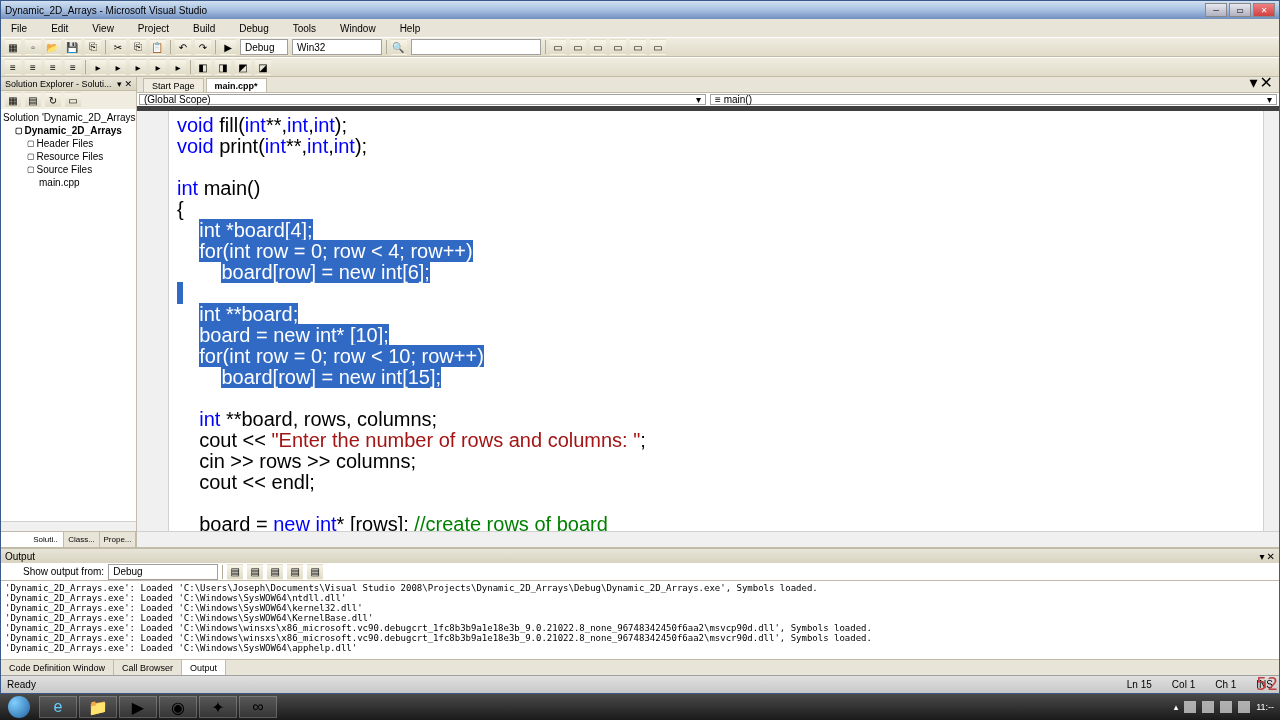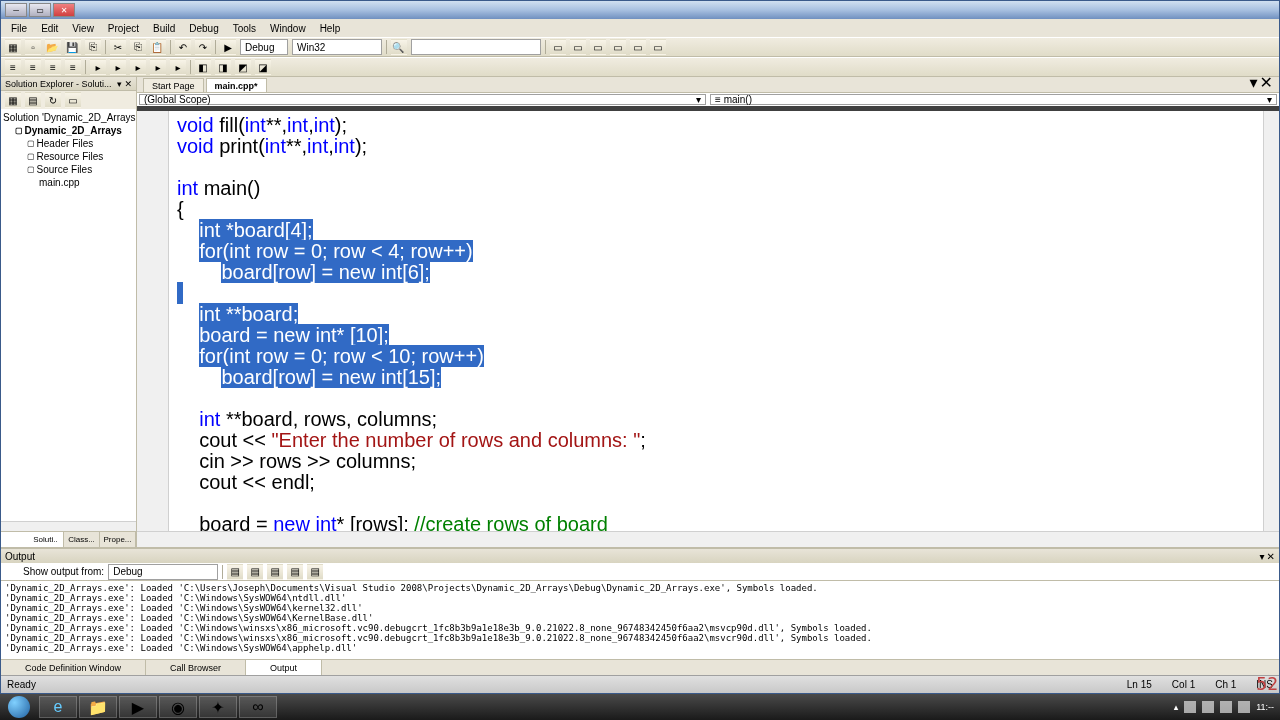--- a/index.html
+++ b/index.html
@@ -3,21 +3,21 @@
 <meta charset="utf-8">
 <style>
 * { margin: 0; padding: 0; box-sizing: border-box; font-family: "Segoe UI", Tahoma, sans-serif; }
 body { width: 1280px; height: 720px; overflow: hidden; background: #000; position: relative; }
 .window { width: 1280px; height: 694px; background: #e8e8e8; display: flex; flex-direction: column; border: 1px solid #3a5a8a; }
 .titlebar { height: 18px; background: linear-gradient(180deg,#d0e0f0 0%,#a8c0e0 50%,#7090c0 100%); display: flex; align-items: center; padding: 0 4px; font-size: 10px; color: #000; }
 .titlebar-text { flex: 1; font-weight: 400; }
 .win-controls { display: flex; gap: 2px; }
 .win-btn { width: 22px; height: 14px; background: linear-gradient(#e8e8f0,#b0b0c0); border: 1px solid #888; display: flex; align-items: center; justify-content: center; font-size: 8px; }
 .win-btn.close { background: linear-gradient(#f08080,#d04040); color: #fff; }
-.menubar { height: 18px; background: #e8e4d8; display: flex; align-items: center; padding: 0 4px; gap: 2px; font-size: 10px; }
+.menubar { height: 18px; background: #e8e4d8; display: flex; align-items: center; padding: 0 4px; gap: 12px; font-size: 10px; }
 .menu-item { padding: 1px 6px; cursor: default; }
 .toolbar { height: 20px; background: linear-gradient(#f0ece0,#e0dcc8); border-top: 1px solid #fff; border-bottom: 1px solid #c0bca8; display: flex; align-items: center; padding: 0 4px; gap: 4px; font-size: 10px; }
 .tool-btn { width: 16px; height: 16px; background: linear-gradient(#f8f4e8,#e0dcc8); border: 1px solid transparent; display: flex; align-items: center; justify-content: center; }
 .tool-sep { width: 1px; height: 14px; background: #b0ac98; }
 .combo { height: 16px; background: #fff; border: 1px solid #a0a0a0; font-size: 10px; padding: 0 4px; display: flex; align-items: center; }
 .main-area { flex: 1; display: flex; overflow: hidden; }
 .sidebar { width: 136px; background: #f0ece0; border-right: 1px solid #c0bca8; display: flex; flex-direction: column; font-size: 10px; }
 .sidebar-header { height: 14px; background: linear-gradient(#e8e4d8,#d8d4c0); border-bottom: 1px solid #c0bca8; padding: 0 4px; display: flex; align-items: center; font-size: 9px; }
 .sidebar-header .close-x { margin-left: auto; }
 .sidebar-toolbar { height: 18px; display: flex; align-items: center; padding: 0 4px; gap: 4px; }
@@ -47,38 +47,39 @@
 .sel { background: #316ac5; color: #fff; }
 .sel .kw, .sel .str, .sel .cmt { color: #fff; }
 .vscroll { width: 16px; background: #f0f0f0; border-left: 1px solid #d0d0d0; }
 .hscroll { height: 16px; background: #f0f0f0; border-top: 1px solid #d0d0d0; }
 .output-panel { height: 128px; background: #fff; border-top: 2px solid #c0bca8; display: flex; flex-direction: column; font-size: 10px; }
 .output-header { height: 14px; background: linear-gradient(#e8e4d8,#d8d4c0); padding: 0 4px; display: flex; align-items: center; }
 .output-header .minimize { margin-left: auto; display: flex; gap: 2px; }
 .output-toolbar { height: 18px; display: flex; align-items: center; padding: 0 22px; gap: 4px; border-bottom: 1px solid #c0bca8; }
 .output-text { flex: 1; font-family: Consolas, monospace; font-size: 9px; line-height: 10px; padding: 2px 4px; overflow: hidden; white-space: pre; }
 .output-tabs { height: 16px; display: flex; background: #e8e4d8; border-top: 1px solid #c0bca8; }
-.output-tab { font-size: 9px; padding: 0 24px; border-right: 1px solid #c0bca8; display: flex; align-items: center; }
+.output-tab { font-size: 9px; padding: 0 8px; border-right: 1px solid #c0bca8; display: flex; align-items: center; }
 .output-tab.active { background: #fff; }
 .statusbar { height: 18px; background: linear-gradient(#e0e0e0,#c8c8c8); border-top: 1px solid #a0a0a0; display: flex; align-items: center; padding: 0 6px; font-size: 10px; gap: 20px; }
 .statusbar .spacer { flex: 1; }
 .taskbar { position: absolute; bottom: 0; left: 0; width: 1280px; height: 26px; background: linear-gradient(#4a4a4a,#1a1a1a); display: flex; align-items: center; }
 .start-btn { width: 38px; height: 26px; display: flex; align-items: center; justify-content: center; }
 .start-orb { width: 22px; height: 22px; border-radius: 50%; background: radial-gradient(circle at 30% 30%, #80d0ff, #2060a0); }
 .task-btn { width: 38px; height: 22px; margin: 0 1px; background: rgba(255,255,255,0.1); border: 1px solid rgba(255,255,255,0.2); display: flex; align-items: center; justify-content: center; }
 .tray { margin-left: auto; display: flex; align-items: center; gap: 6px; padding: 0 6px; color: #fff; font-size: 9px; }
 .tray-icon { width: 12px; height: 12px; background: rgba(255,255,255,0.6); }
 .clock-area { text-align: right; line-height: 10px; }
 .red-num { position: absolute; right: 0; bottom: 26px; color: #c04040; font-family: Consolas, monospace; font-size: 18px; padding: 0 2px; }
 </style>
 </head>
 <body>
 
 <div class="window">
   <div class="titlebar">
+    <span class="titlebar-text">Dynamic_2D_Arrays - Microsoft Visual Studio</span>
     <div class="win-controls">
       <div class="win-btn">─</div>
       <div class="win-btn">▭</div>
       <div class="win-btn close">✕</div>
     </div>
   </div>
 
   <div class="menubar" id="menubar">
       <span class="menu-item">File</span>
       <span class="menu-item">Edit</span>

